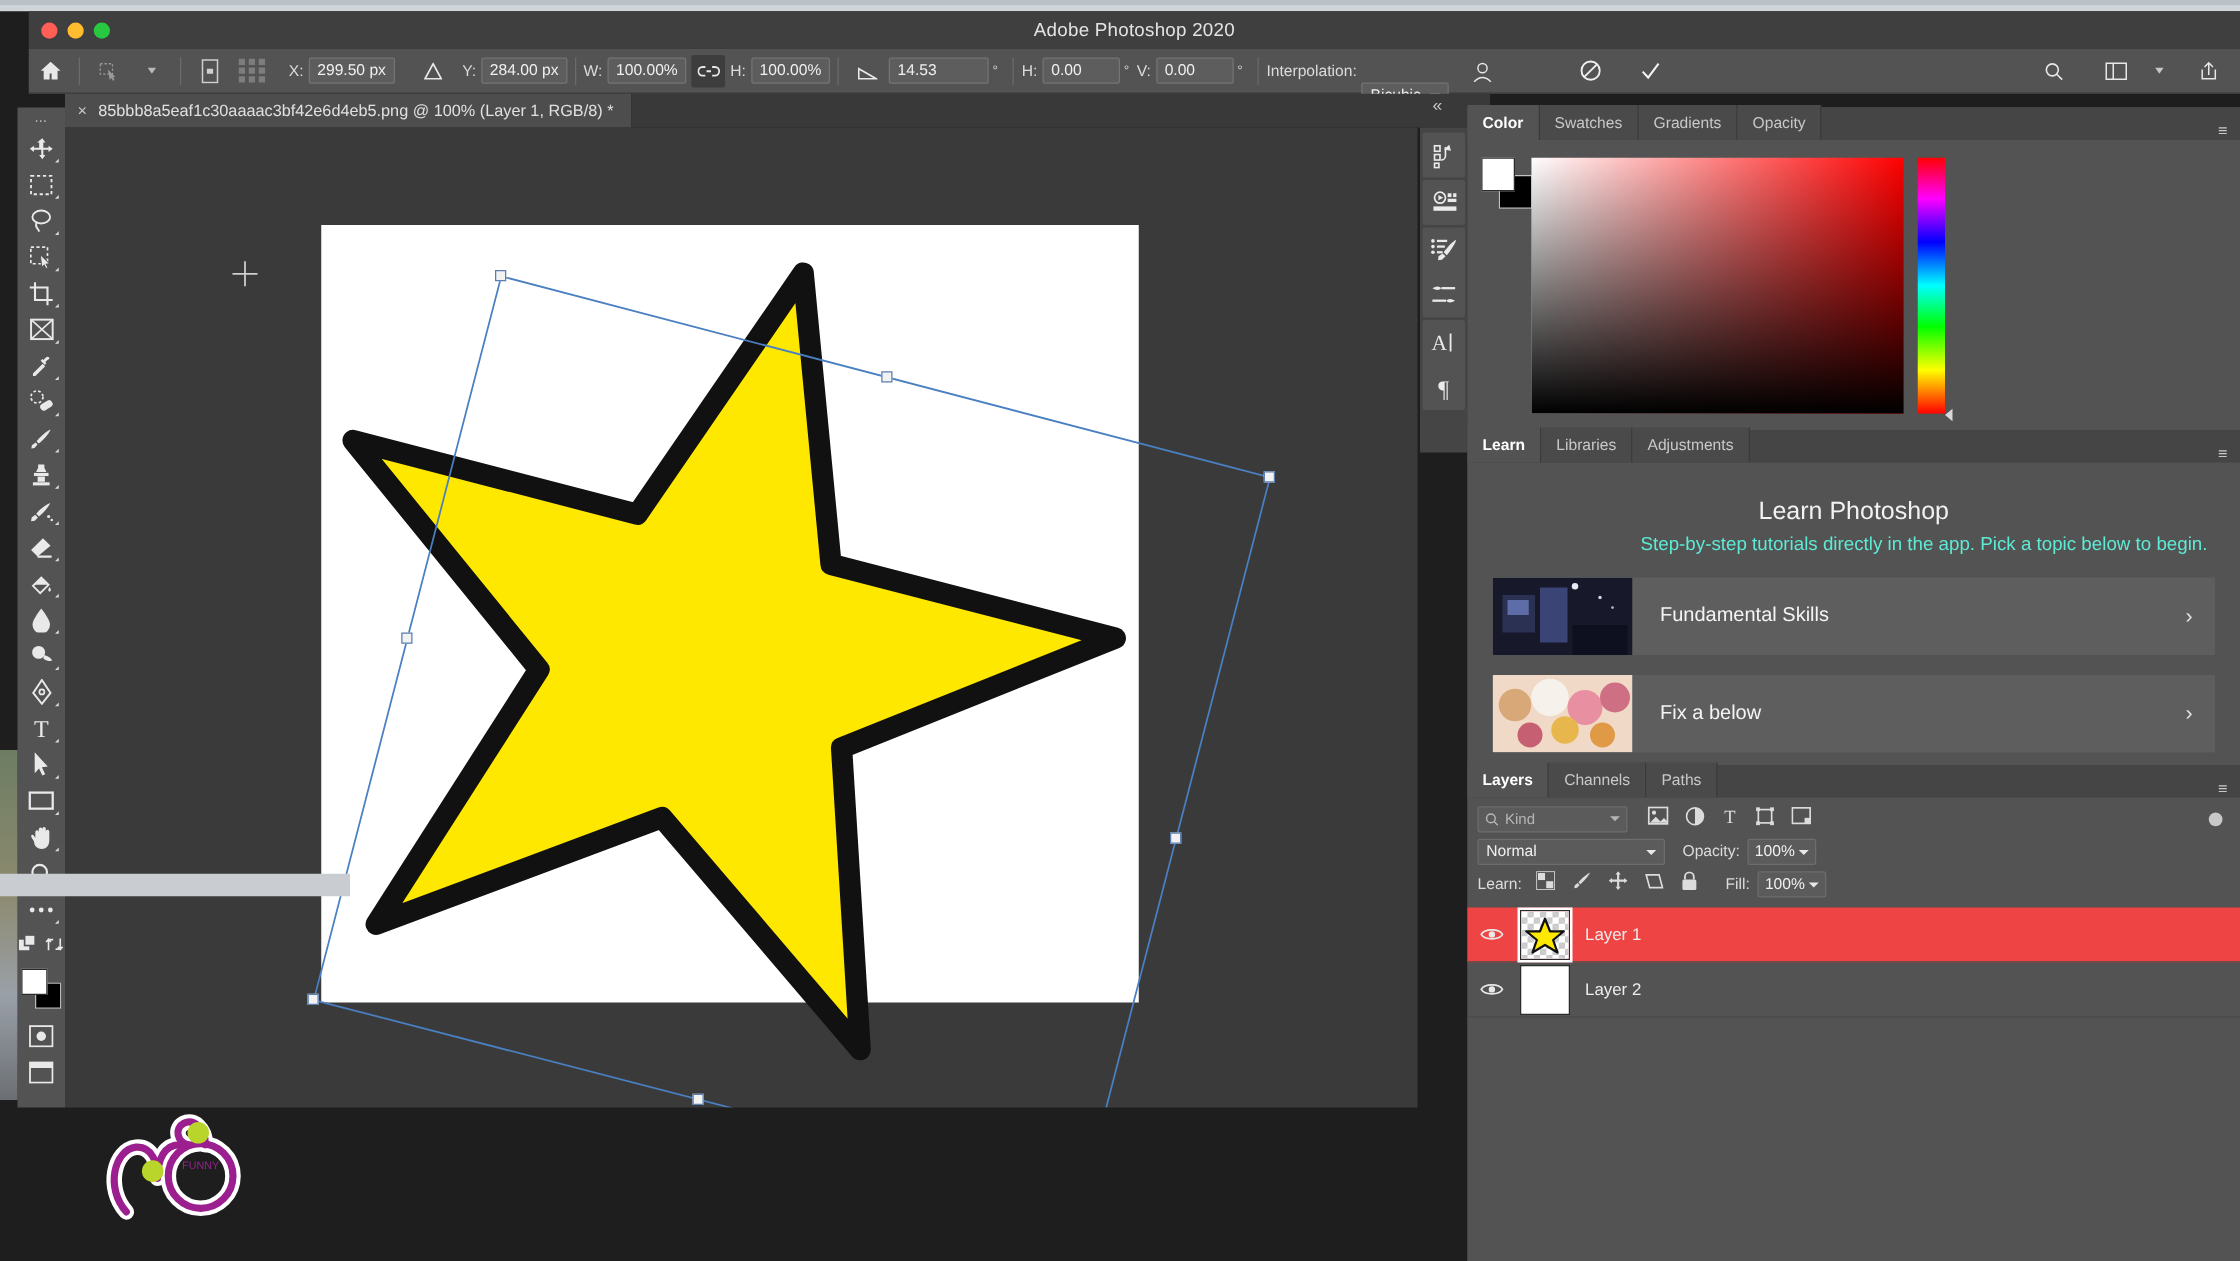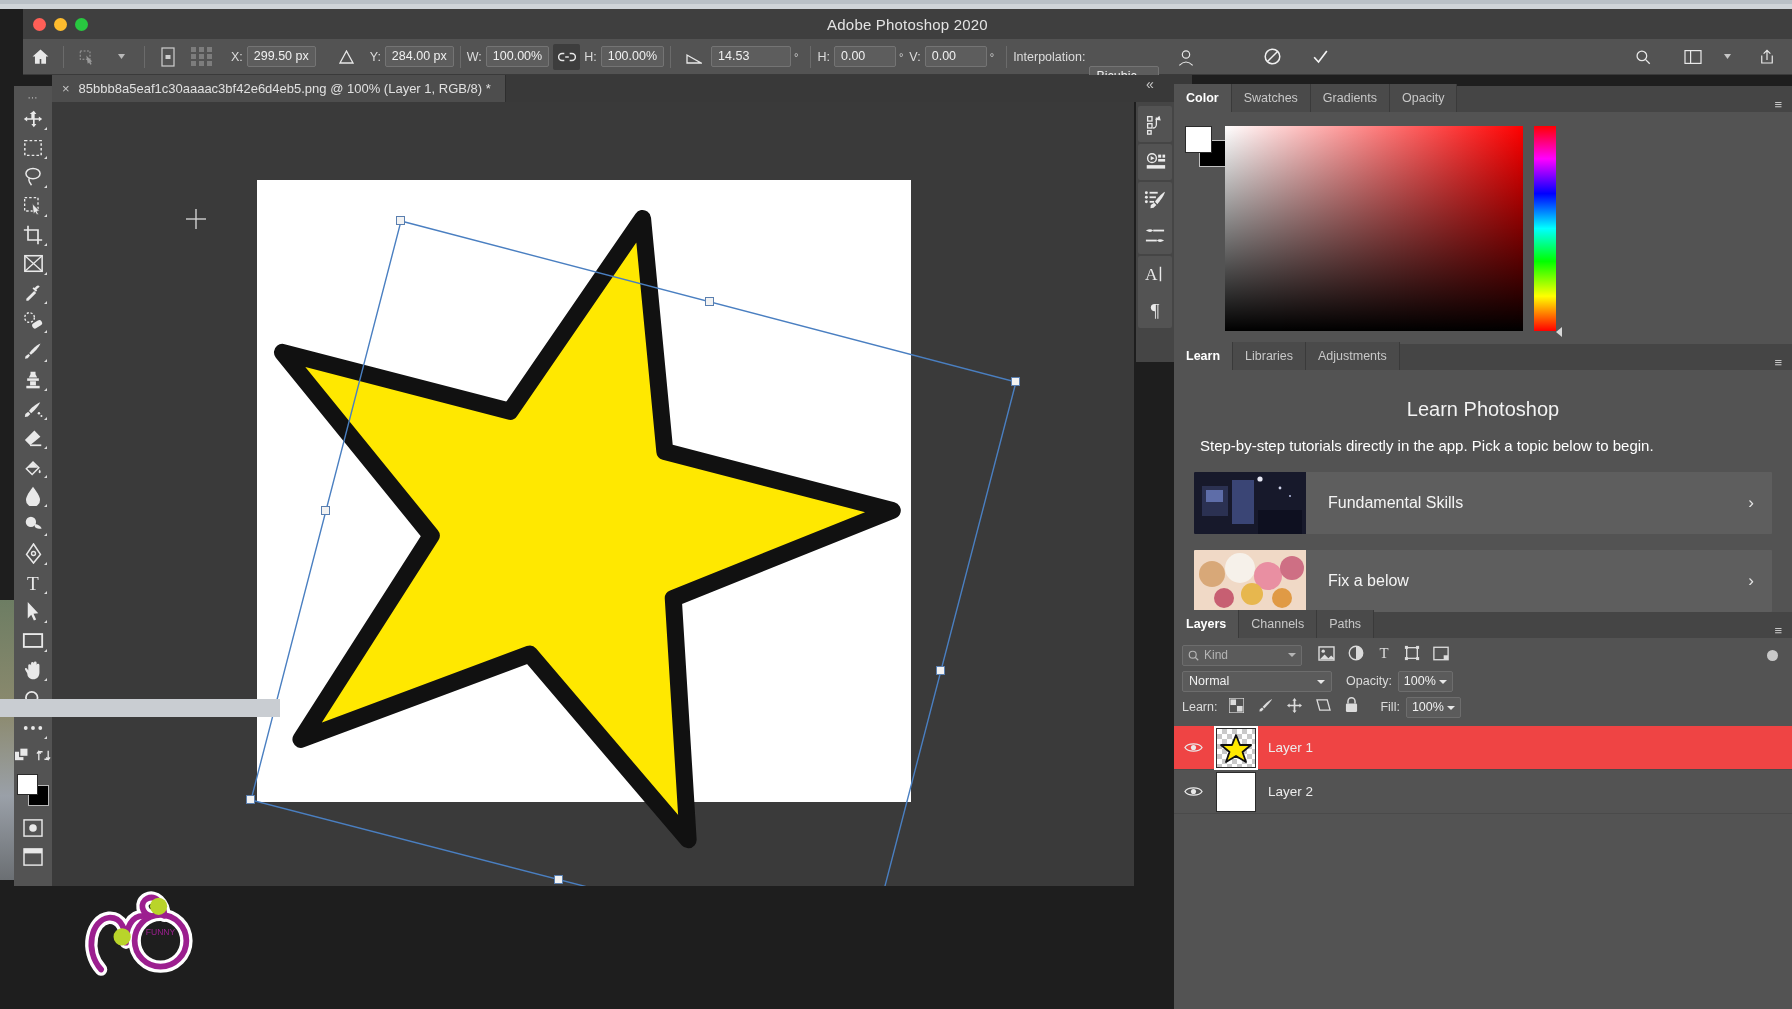--- a/index.html
+++ b/index.html
@@ -144,21 +144,21 @@
   .cp-bg { position:absolute; left:14px; top:14px; width:27px; height:27px; background:#000000; border:1px solid #c2c2c2; }
   .cp-field { position:absolute; left:51px; top:14px; width:298px; height:205px; }
   .cp-ramp { position:absolute; left:360px; top:14px; width:22px; height:205px; }
   .cp-ramp-marker { position:absolute; right:-6px; bottom:-6px; width:0;height:0;
     border-top:5px solid transparent; border-bottom:5px solid transparent; border-right:6px solid #d8d8d8; }
 
   
   .learnpanel { position:absolute; left:0; top:258px; width:618px; height:268px; background:#535353; }
   .learn-body { padding:14px 20px 0; }
   .learn-title { text-align:center; color:#f2f2f2; font-size:20px; margin-top:14px; }
-  .learn-sub { text-align:left; color:#ffffff; font-size:15px; line-height:1.42; margin-top:14px; padding:0 6px; }
+  .learn-sub { text-align:right; color:#5eead4; font-size:15px; line-height:1.42; margin-top:4px; padding:0 6px; }
   .learn-card {
     margin-top:16px; height:62px; background:#5e5e5e; display:flex; align-items:center;
     border-radius:1px; overflow:hidden;
   }
   .lc-thumb { width:112px; height:62px; flex:none; }
   .lc-title { flex:1; color:#f4f4f4; font-size:16px; padding-left:22px; }
   .lc-chev { color:#e6e6e6; font-size:17px; padding-right:18px; }
 
   
   .layerspanel { position:absolute; left:0; top:526px; width:618px; height:483px; background:#535353; }

